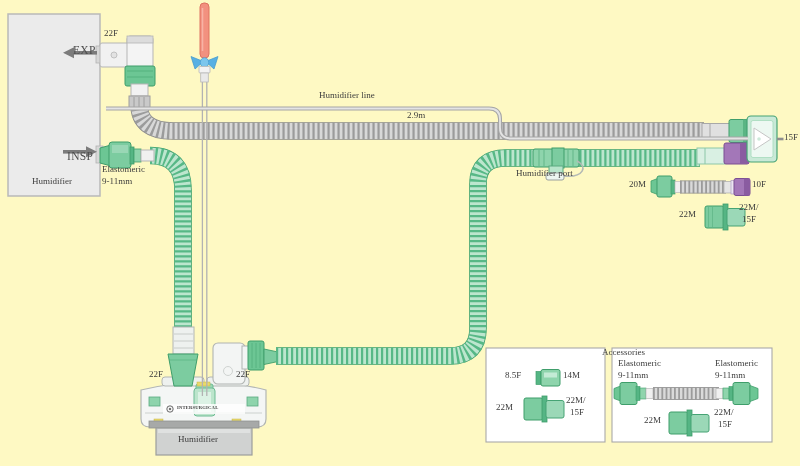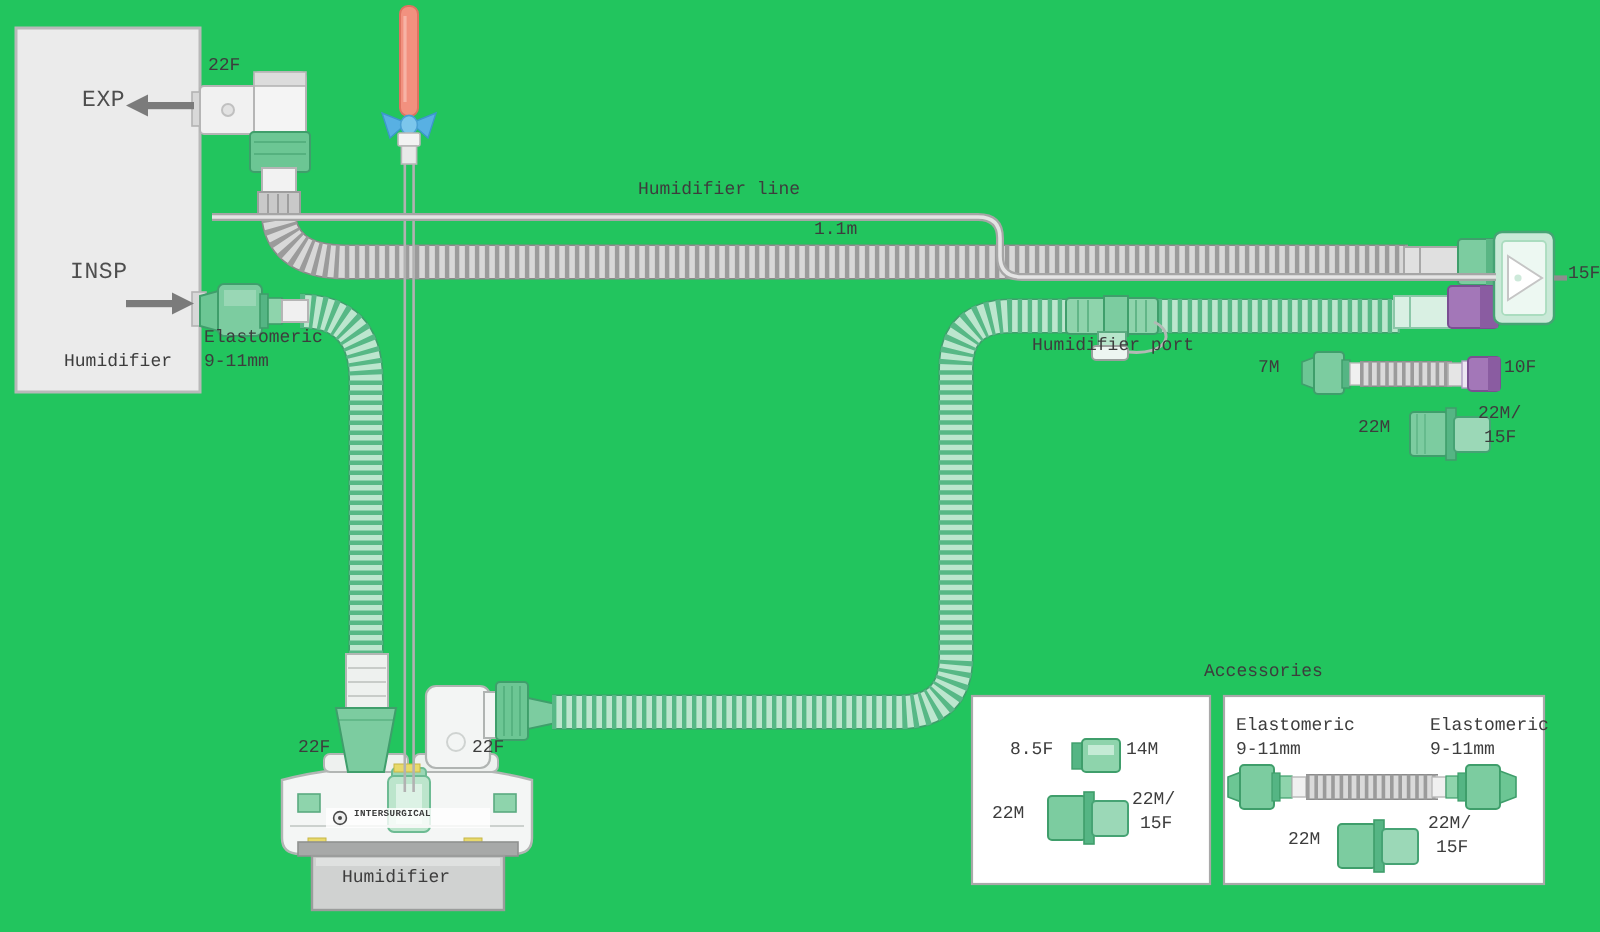--- a/index.html
+++ b/index.html
@@ -1,20 +1,20 @@
 <!DOCTYPE html>
 <html><head>
 <meta charset="utf-8">
 <style>
   html,body{margin:0;padding:0;background:#fff;}
-  #canvas{position:relative;width:800px;height:466px;background:#22c55e;
-          font-family:Liberation Mono, monospace;overflow:hidden;}
+  #canvas{position:relative;width:800px;height:466px;background:#fef9c3;
+          font-family:Liberation Serif, serif;overflow:hidden;}
   #art{position:absolute;left:0;top:0;}
   .lbl{position:absolute;font-size:9px;color:#3d3d3d;white-space:nowrap;line-height:1;}
-  .lbl-big{position:absolute;font-size:11.5px;color:#4e4e4e;white-space:nowrap;line-height:1;letter-spacing:.3px;}
+  .lbl-big{position:absolute;font-size:11.5px;color:#4e4e4e;white-space:nowrap;line-height:1;letter-spacing:.3px;margin-left:32px;}
   .brand{position:absolute;font-size:4.6px;font-weight:bold;color:#3b3b3b;letter-spacing:.2px;white-space:nowrap;line-height:1;}
   .center{text-align:center;}
   
   .gr-rim{fill:none;stroke:#3f9e6b;stroke-width:17.6;}
   .gr-base{fill:none;stroke:#bce6ce;stroke-width:16;}
   .gr-dash{fill:none;stroke:#57b886;stroke-width:17;stroke-dasharray:2.2 2.8;}
   .gy-rim{fill:none;stroke:#8a8a8a;stroke-width:17.6;}
   .gy-base{fill:none;stroke:#d8d8d8;stroke-width:16;}
   .gy-dash{fill:none;stroke:#9b9b9b;stroke-width:17;stroke-dasharray:2.2 2.8;}
   .sm-rim{fill:none;stroke:#8a8a8a;stroke-width:13;}
@@ -239,38 +239,38 @@
     <g>
       <rect x="669" y="412" width="19" height="22" rx="2" fill="#7ccca0" stroke="#3f9e6b"></rect>
       <rect x="687" y="410" width="5" height="26" fill="#55b584" stroke="#3f9e6b" stroke-width="0.8"></rect>
       <rect x="691" y="414.5" width="18" height="17.5" rx="2" fill="#9bd8b7" stroke="#46a374"></rect>
     </g>
   </g>
 </svg>
 
 <div class="lbl" style="left:104px;top:29px">22F</div>
 <div class="lbl-big" style="left:41px;top:45px">EXP</div>
-<div class="lbl-big" style="left:35px;top:131px">INSP</div>
+<div class="lbl-big" style="left:35px;top:151px">INSP</div>
 <div class="lbl" style="left:32px;top:177px">Humidifier</div>
 <div class="lbl" style="left:102px;top:165px">Elastomeric</div>
 <div class="lbl" style="left:102px;top:177px">9-11mm</div>
 <div class="lbl" style="left:319px;top:91px">Humidifier line</div>
-<div class="lbl" style="left:407px;top:111px">1.1m</div>
+<div class="lbl" style="left:407px;top:111px">2.9m</div>
 <div class="lbl" style="left:516px;top:169px">Humidifier port</div>
 <div class="lbl" style="left:784px;top:133px">15F</div>
-<div class="lbl" style="left:629px;top:180px">7M</div>
+<div class="lbl" style="left:629px;top:180px">20M</div>
 <div class="lbl" style="left:752px;top:180px">10F</div>
 <div class="lbl" style="left:679px;top:210px">22M</div>
 <div class="lbl" style="left:739px;top:203px">22M/</div>
 <div class="lbl" style="left:742px;top:215px">15F</div>
 <div class="lbl" style="left:149px;top:370px">22F</div>
 <div class="lbl" style="left:236px;top:370px">22F</div>
 <div class="brand" style="left:177px;top:406px">INTERSURGICAL</div>
 <div class="lbl center" style="left:156px;top:435px;width:84px">Humidifier</div>
-<div class="lbl" style="left:602px;top:332px">Accessories</div>
+<div class="lbl" style="left:602px;top:348px">Accessories</div>
 <div class="lbl" style="left:505px;top:371px">8.5F</div>
 <div class="lbl" style="left:563px;top:371px">14M</div>
 <div class="lbl" style="left:496px;top:403px">22M</div>
 <div class="lbl" style="left:566px;top:396px">22M/</div>
 <div class="lbl" style="left:570px;top:408px">15F</div>
 <div class="lbl" style="left:618px;top:359px">Elastomeric</div>
 <div class="lbl" style="left:618px;top:371px">9-11mm</div>
 <div class="lbl" style="left:715px;top:359px">Elastomeric</div>
 <div class="lbl" style="left:715px;top:371px">9-11mm</div>
 <div class="lbl" style="left:644px;top:416px">22M</div>

